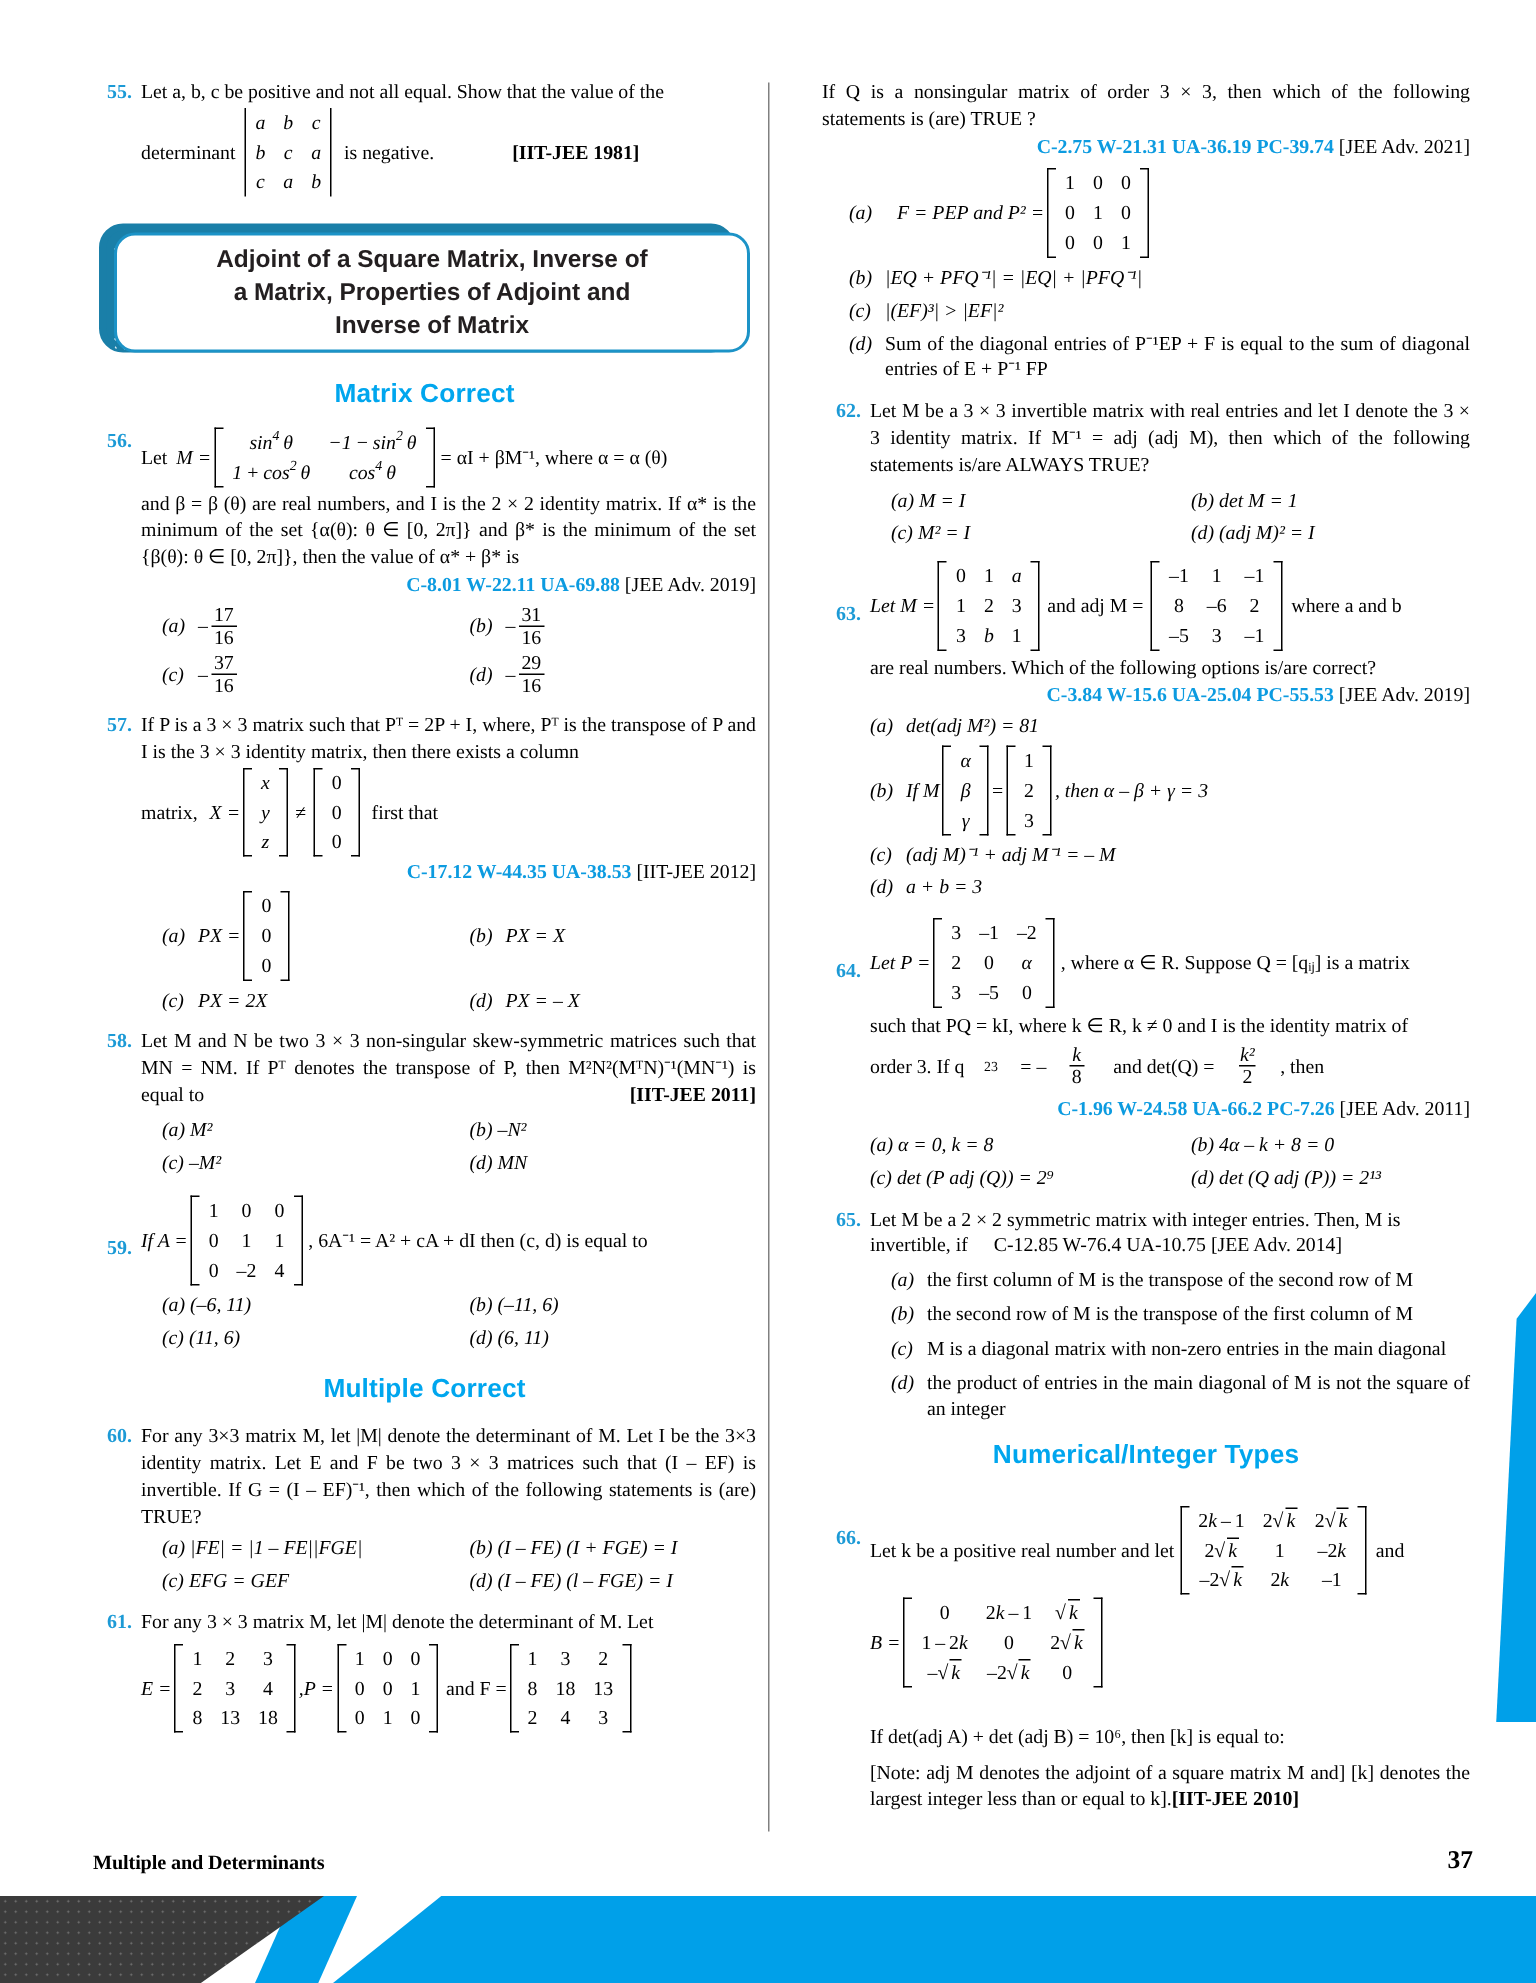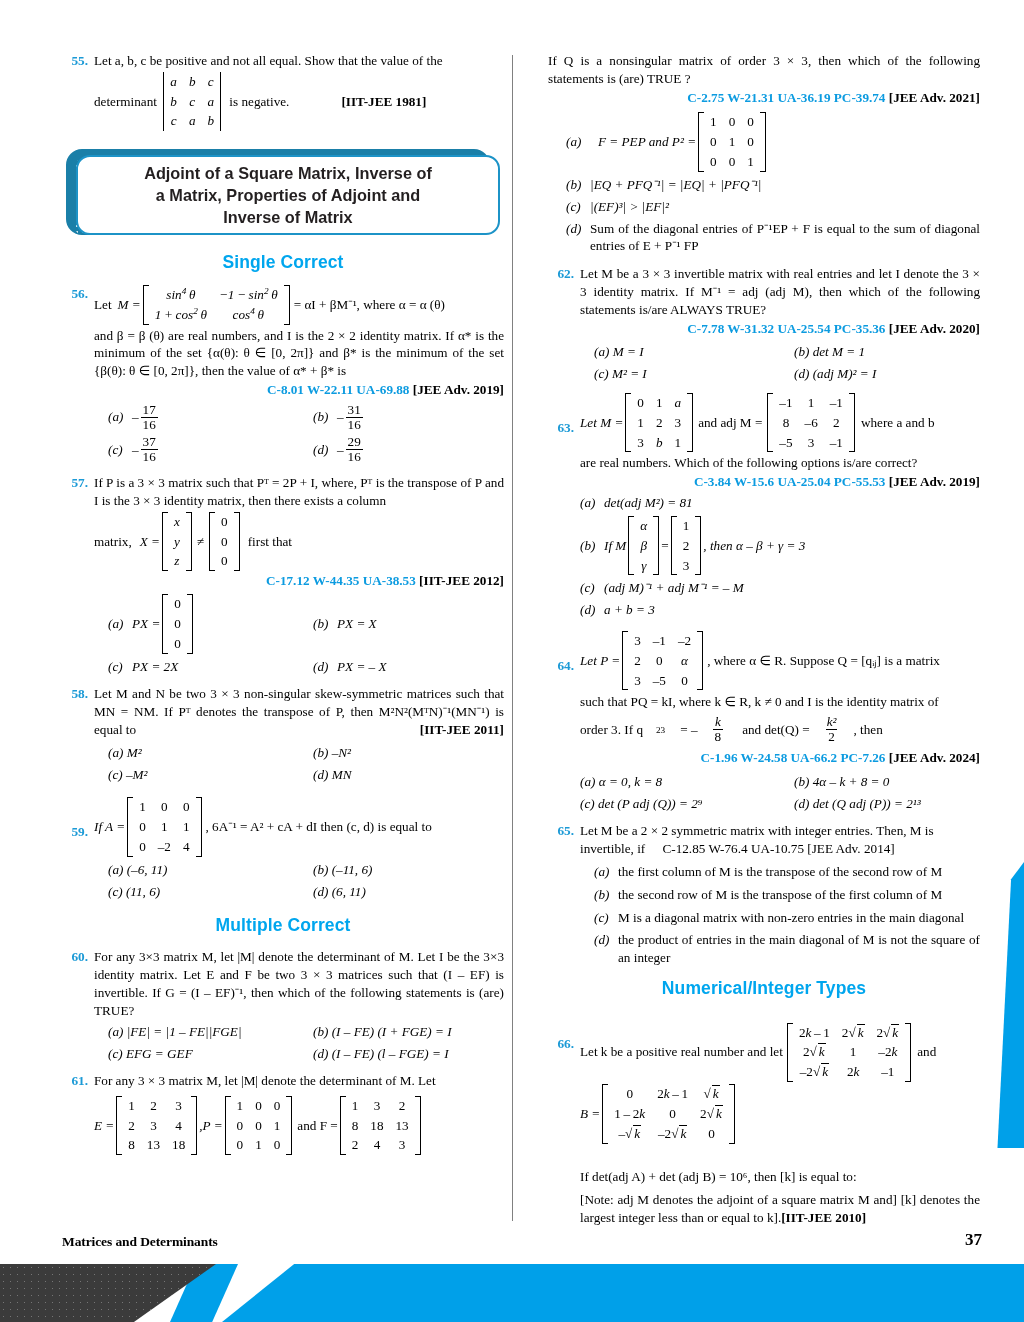--- a/index.html
+++ b/index.html
@@ -86,21 +86,21 @@
   .opts{ margin-left:32px; margin-top:4px; }
   .optrow{ display:flex; }
   .opt{ width:50%; display:flex; align-items:flex-start; padding-left:14px; }
   .opt-full{ width:100%; display:flex; align-items:flex-start; padding-left:14px; }
   .opt-lab{ font-style:italic; width:24px; flex:0 0 24px; }
   .opt-tall{ align-items:center; }
 
   
   .src{ text-align:right; margin-top:1px; margin-left:32px; }
   .src .code{ color:#0C9BE0; font-weight:bold; }
-  .src .yr{ font-weight:bold;margin-top:15px; }
+  .src .yr{ font-weight:normal;margin-top:15px; }
 
   
   .sect-head{
     text-align:center; color:#00A6EE; font-weight:bold;
     font-family:"Liberation Sans", sans-serif;
     font-size:17.5px; margin:12px 0 10px 0; letter-spacing:.1px;
   }
 
   
   .banner-wrap{ position:relative; margin:18px 4px 8px 4px; height:90px; }
@@ -209,21 +209,21 @@
       </div>
       <div class="banner">
         <div>
           <div>Adjoint of a Square Matrix, Inverse of</div>
           <div>a Matrix, Properties of Adjoint and</div>
           <div>Inverse of Matrix</div>
         </div>
       </div>
     </div>
 
-    <div class="sect-head">Single Correct</div>
+    <div class="sect-head">Matrix Correct</div>
 
     <div class="q">
       <div class="q-num">56.</div>
       <div class="q-body">
         <div class="inline-mid">
           <span>Let</span>
           <span class="mi" style="margin-left:6px;">M&nbsp;=</span>
           <span class="mat">
             <span class="bk bl"></span>
             <table>
@@ -629,24 +629,20 @@
           <span class="opt-lab">(d)</span>
           <span class="jst" style="flex:1;">Sum of the diagonal entries of P⁻¹EP + F is equal to the sum of diagonal entries of E + P⁻¹ FP</span>
         </div>
       </div>
     </div>
 
     <div class="q" style="margin-top:10px;">
       <div class="q-num">62.</div>
       <div class="q-body">
         <div class="jst">Let M be a 3 × 3 invertible matrix with real entries and let I denote the 3 × 3 identity matrix. If M⁻¹ = adj (adj M), then which of the following statements is/are ALWAYS TRUE?</div>
-        <div class="src" style="margin-left:0;">
-          <span class="code">C-7.78 W-31.32 UA-25.54 PC-35.36</span>
-          <span class="yr">[JEE Adv. 2020]</span>
-        </div>
       </div>
       <div class="opts" style="margin-top:6px;">
         <div class="optrow">
           <div class="opt">
               <span class="mi">(a)  M = I</span>
             </div>
           <div class="opt">
               <span class="mi">(b)  det M = 1</span>
             </div>
         </div>
@@ -820,21 +816,21 @@
           </span>
           <span style="margin-left:4px;">and det(Q) =</span>
           <span class="frac">
             <span class="num mi">k²</span>
             <span class="den">2</span>
           </span>
           <span>, then</span>
         </div>
         <div class="src" style="margin-left:0;margin-top:5px;">
           <span class="code">C-1.96 W-24.58 UA-66.2 PC-7.26</span>
-          <span class="yr">[JEE Adv. 2024]</span>
+          <span class="yr">[JEE Adv. 2011]</span>
         </div>
       </div>
       <div class="opts" style="margin-top:6px;">
         <div class="optrow">
           <div class="opt" style="padding-left:0;">
               <span class="mi">(a)  α = 0, k = 8</span>
             </div>
           <div class="opt">
               <span class="mi">(b)  4α – k + 8 = 0</span>
             </div>
@@ -940,21 +936,21 @@
         <div style="margin-top:24px;">If det(adj A) + det (adj B) = 10⁶, then [k] is equal to:</div>
         <div class="jst" style="margin-top:6px;">
           <span>[Note: adj M denotes the adjoint of a square matrix M and] [k] denotes the largest integer less than or equal to k].</span><span class="mb">[IIT-JEE 2010]</span>
         </div>
       </div>
     </div>
 
   </div>
 
   <div class="footer-row">
-    <div class="footer-left">Matrices and Determinants</div>
+    <div class="footer-left">Multiple and Determinants</div>
     <div class="footer-right">37</div>
   </div>
   <div class="footer-band">
     <div class="fb-blue-big"></div>
     <div class="fb-blue-small"></div>
     <div class="fb-dark"></div>
   </div>
 
 </div>
 

